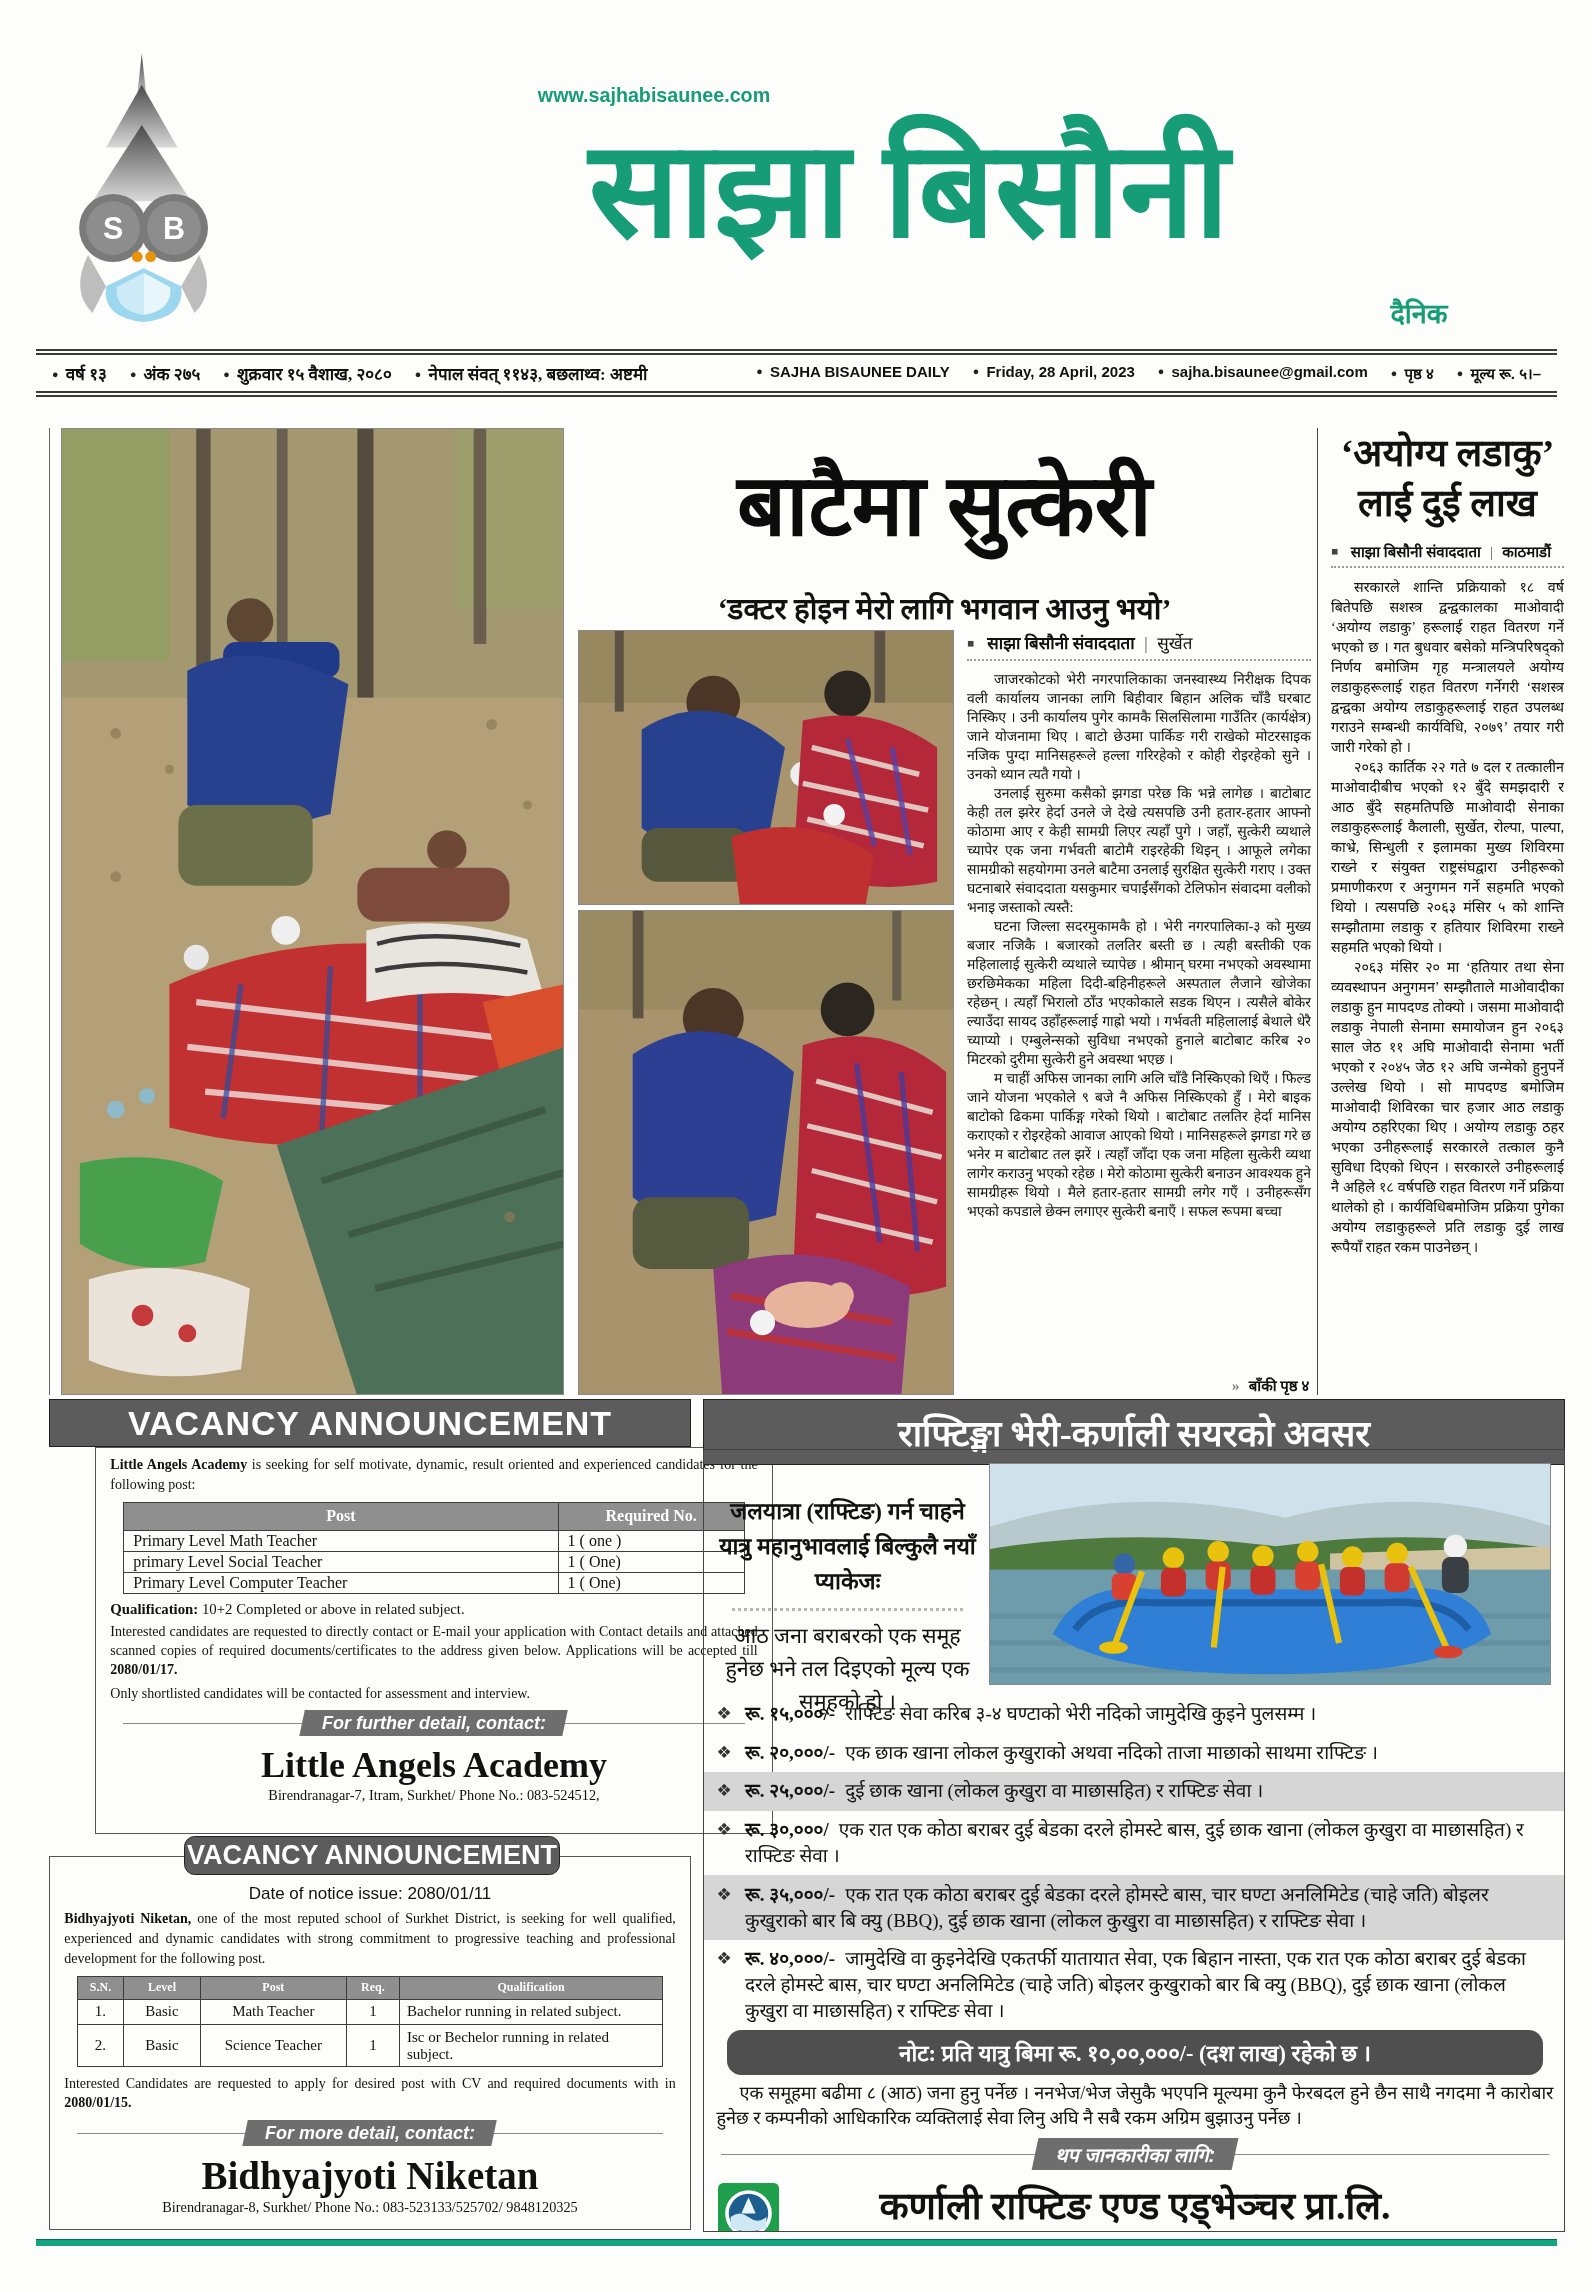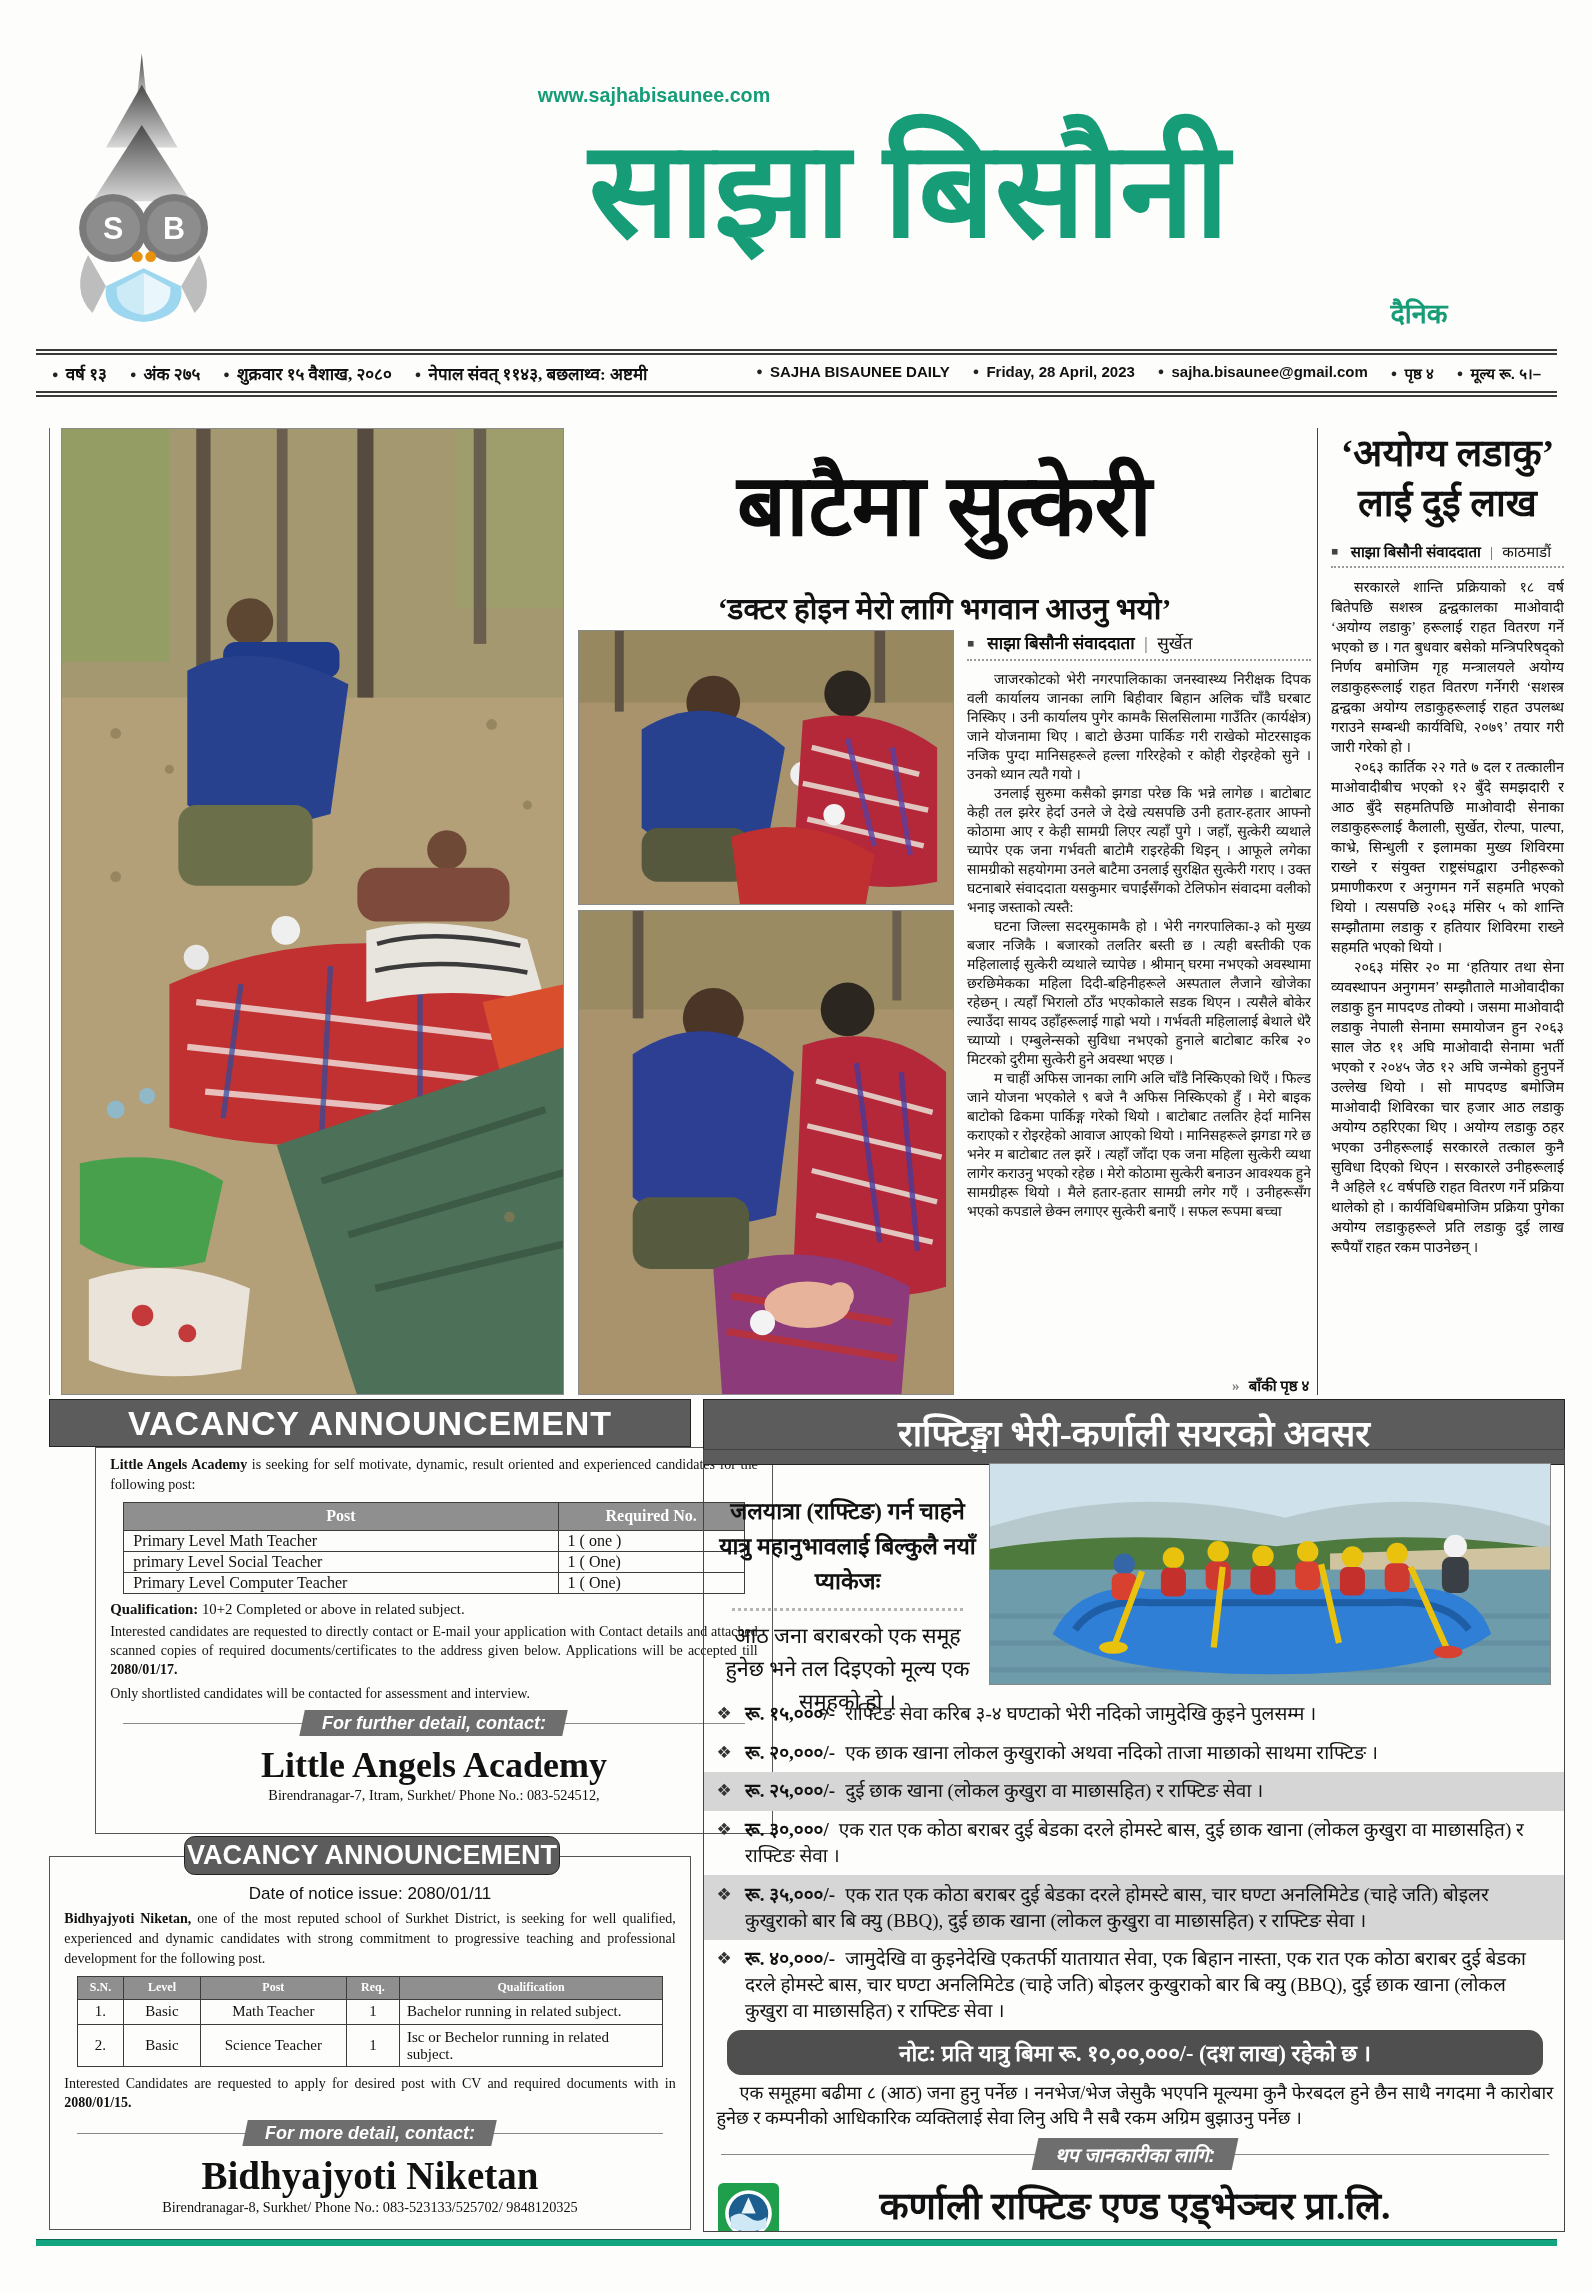--- a/index.html
+++ b/index.html
@@ -280,21 +280,21 @@
 
 <div class="abs side-col">
   <div class="side-headline">
     <div>‘अयोग्य लडाकु’</div>
     <div>लाई दुई लाख</div>
   </div>
   <div class="byline-row">
     <span class="sq">■</span>
     <span>साझा बिसौनी संवाददाता</span>
     <span class="loc-sep">|</span>
-    <span style="font-weight:normal">काठमाडौं</span>
+    <span style="font-weight:bold">काठमाडौं</span>
   </div>
   <div class="dotted-rule"></div>
   <div>
 
   <p>सरकारले शान्ति प्रक्रियाको १८ वर्ष बितेपछि सशस्त्र द्वन्द्वकालका माओवादी ‘अयोग्य लडाकु’ हरूलाई राहत वितरण गर्ने भएको छ । गत बुधवार बसेको मन्त्रिपरिषद्को निर्णय बमोजिम गृह मन्त्रालयले अयोग्य लडाकुहरूलाई राहत वितरण गर्नेगरी ‘सशस्त्र द्वन्द्वका अयोग्य लडाकुहरूलाई राहत उपलब्ध गराउने सम्बन्धी कार्यविधि, २०७९’ तयार गरी जारी गरेको हो ।</p>
       <p>२०६३ कार्तिक २२ गते ७ दल र तत्कालीन माओवादीबीच भएको १२ बुँदे समझदारी र आठ बुँदे सहमतिपछि माओवादी सेनाका लडाकुहरूलाई कैलाली, सुर्खेत, रोल्पा, पाल्पा, काभ्रे, सिन्धुली र इलामका मुख्य शिविरमा राख्ने र संयुक्त राष्ट्रसंघद्वारा उनीहरूको प्रमाणीकरण र अनुगमन गर्ने सहमति भएको थियो । त्यसपछि २०६३ मंसिर ५ को शान्ति सम्झौतामा लडाकु र हतियार शिविरमा राख्ने सहमति भएको थियो ।</p>
       <p>२०६३ मंसिर २० मा ‘हतियार तथा सेना व्यवस्थापन अनुगमन’ सम्झौताले माओवादीका लडाकु हुन मापदण्ड तोक्यो । जसमा माओवादी लडाकु नेपाली सेनामा समायोजन हुन २०६३ साल जेठ ११ अघि माओवादी सेनामा भर्ती भएको र २०४५ जेठ १२ अघि जन्मेको हुनुपर्ने उल्लेख थियो । सो मापदण्ड बमोजिम माओवादी शिविरका चार हजार आठ लडाकु अयोग्य ठहरिएका थिए । अयोग्य लडाकु ठहर भएका उनीहरूलाई सरकारले तत्काल कुनै सुविधा दिएको थिएन । सरकारले उनीहरूलाई नै अहिले १८ वर्षपछि राहत वितरण गर्ने प्रक्रिया थालेको हो । कार्यविधिबमोजिम प्रक्रिया पुगेका अयोग्य लडाकुहरूले प्रति लडाकु दुई लाख रूपैयाँ राहत रकम पाउनेछन् ।</p>
     </div>
 </div>
 

